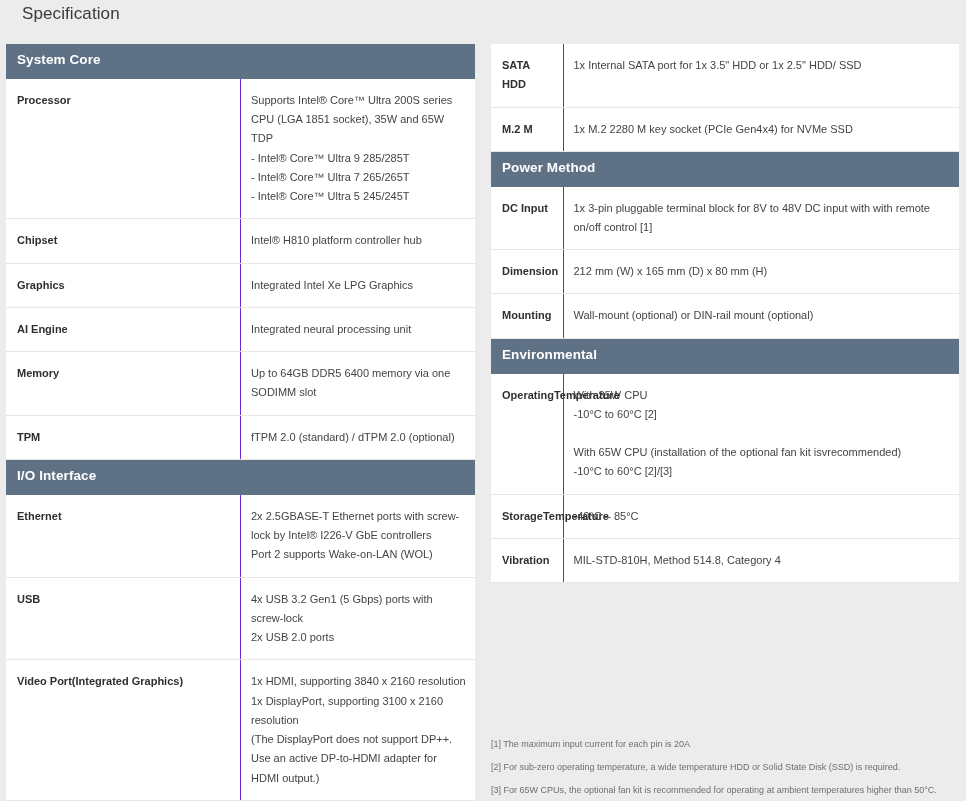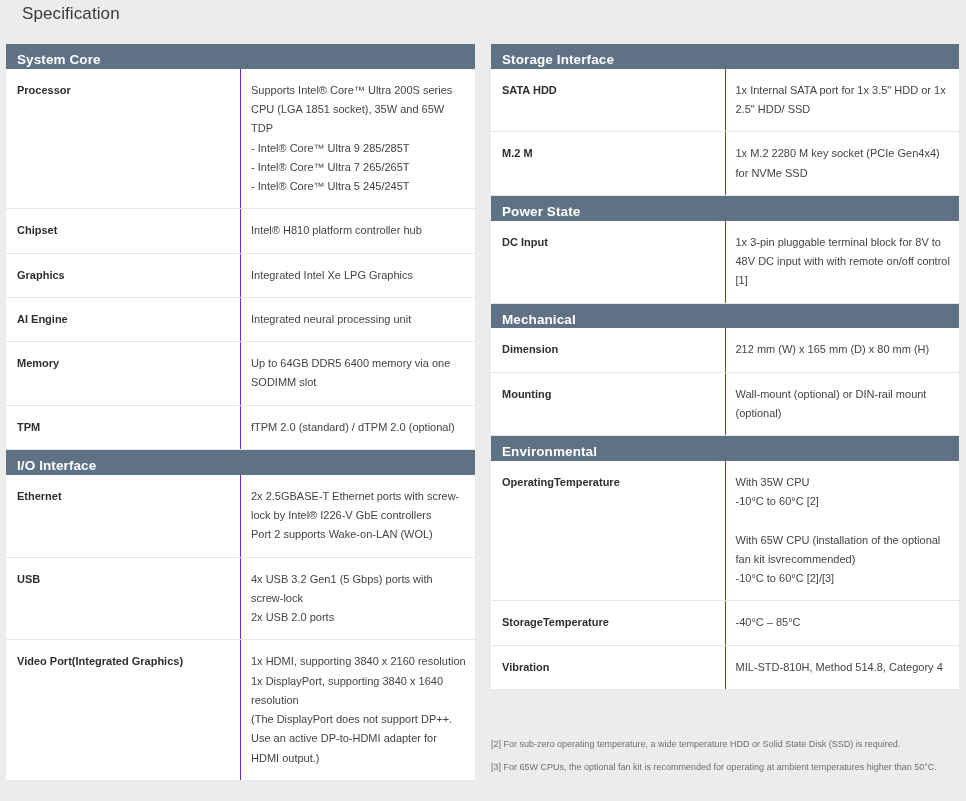--- a/index.html
+++ b/index.html
@@ -42,21 +42,21 @@
   table.spec td {
     vertical-align: top;
     border-bottom: 1px solid #e6e6e6;
   }
   
   tr.section-row > td {
     background: #5f7185;
     color: #ffffff;
     font-size: 13.5px;
     font-weight: bold;
-    padding: 8px 10px 0 11px;
+    padding: 8px 10px 10px 11px;
     border-bottom: none;
     letter-spacing: 0.1px;
     line-height: 1.25;
   }
   td.lbl {
     font-size: 11px;
     font-weight: bold;
     color: #2f2f2f;
     padding: 12px 6px 12px 11px;
     border-right: 1px solid #6d28d9;
@@ -159,57 +159,51 @@
             <td class="lbl"><span class="line">USB</span></td>
             <td class="val">
               <span class="line">4x USB 3.2 Gen1 (5 Gbps) ports with screw-lock</span>
               <span class="line">2x USB 2.0 ports</span>
             </td>
           </tr>
           <tr>
             <td class="lbl"><span class="line">Video Port</span><span class="line">(Integrated Graphics)</span></td>
             <td class="val">
               <span class="line">1x HDMI, supporting 3840 x 2160 resolution</span>
-              <span class="line">1x DisplayPort, supporting 3840 x 1640 resolution</span>
+              <span class="line">1x DisplayPort, supporting 3100 x 2160 resolution</span>
               <span class="line">(The DisplayPort does not support DP++. Use an active DP-to-HDMI adapter for HDMI output.)</span>
             </td>
           </tr>
         </tbody>
     </table>
   </div>
 
   <div class="col col-right">
     <table class="spec">
       <tbody>
-          <tr class="section-row">
-            <td colspan="2">Storage Interface</td>
-          </tr>
           <tr>
             <td class="lbl"><span class="line">SATA HDD</span></td>
             <td class="val">
               <span class="line">1x Internal SATA port for 1x 3.5" HDD or 1x 2.5" HDD/ SSD</span>
             </td>
           </tr>
           <tr class="last-row">
             <td class="lbl"><span class="line">M.2 M</span></td>
             <td class="val">
               <span class="line">1x M.2 2280 M key socket (PCIe Gen4x4) for NVMe SSD</span>
             </td>
           </tr>
           <tr class="section-row">
-            <td colspan="2">Power State</td>
+            <td colspan="2">Power Method</td>
           </tr>
           <tr class="last-row">
             <td class="lbl"><span class="line">DC Input</span></td>
             <td class="val">
               <span class="line">1x 3-pin pluggable terminal block for 8V to 48V DC input with with remote on/off control [1]</span>
             </td>
-          </tr>
-          <tr class="section-row">
-            <td colspan="2">Mechanical</td>
           </tr>
           <tr>
             <td class="lbl"><span class="line">Dimension</span></td>
             <td class="val">
               <span class="line">212 mm (W) x 165 mm (D) x 80 mm (H)</span>
             </td>
           </tr>
           <tr class="last-row">
             <td class="lbl"><span class="line">Mounting</span></td>
             <td class="val">
@@ -239,17 +233,18 @@
             <td class="lbl"><span class="line">Vibration</span></td>
             <td class="val">
               <span class="line">MIL-STD-810H, Method 514.8, Category 4</span>
             </td>
           </tr>
         </tbody>
     </table>
   </div>
 
   <div class="footnotes">
+      <span class="fn">[1] The maximum input current for each pin is 20A</span>
       <span class="fn">[2] For sub-zero operating temperature, a wide temperature HDD or Solid State Disk (SSD) is required.</span>
       <span class="fn">[3] For 65W CPUs, the optional fan kit is recommended for operating at ambient temperatures higher than 50°C.</span>
     </div>
 
 </div>
 
 </body></html>

